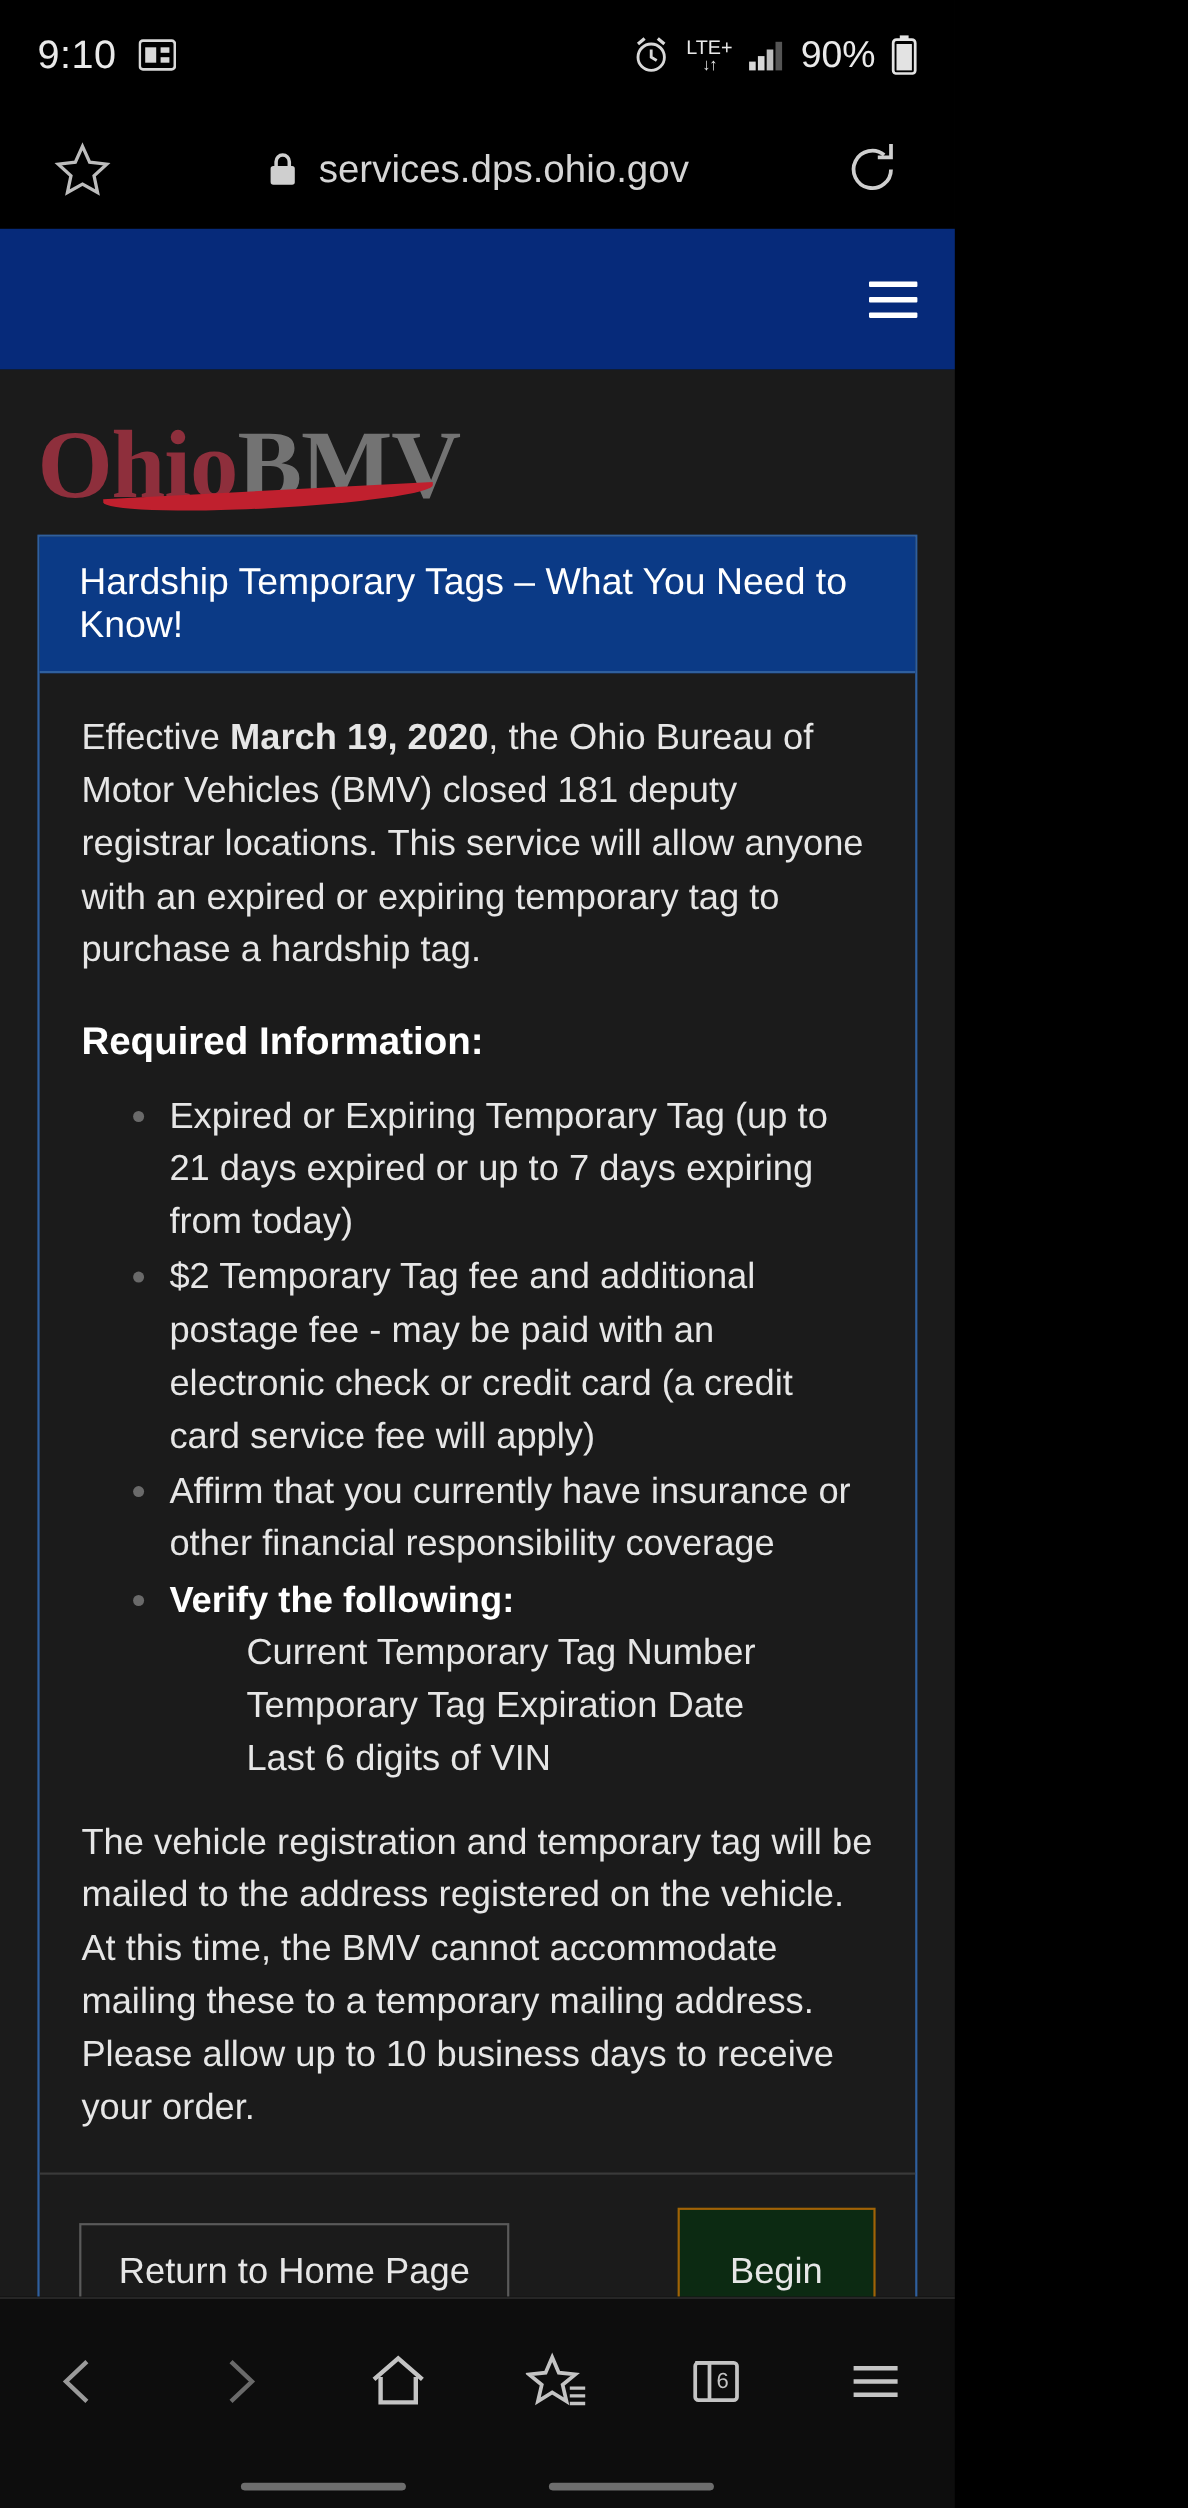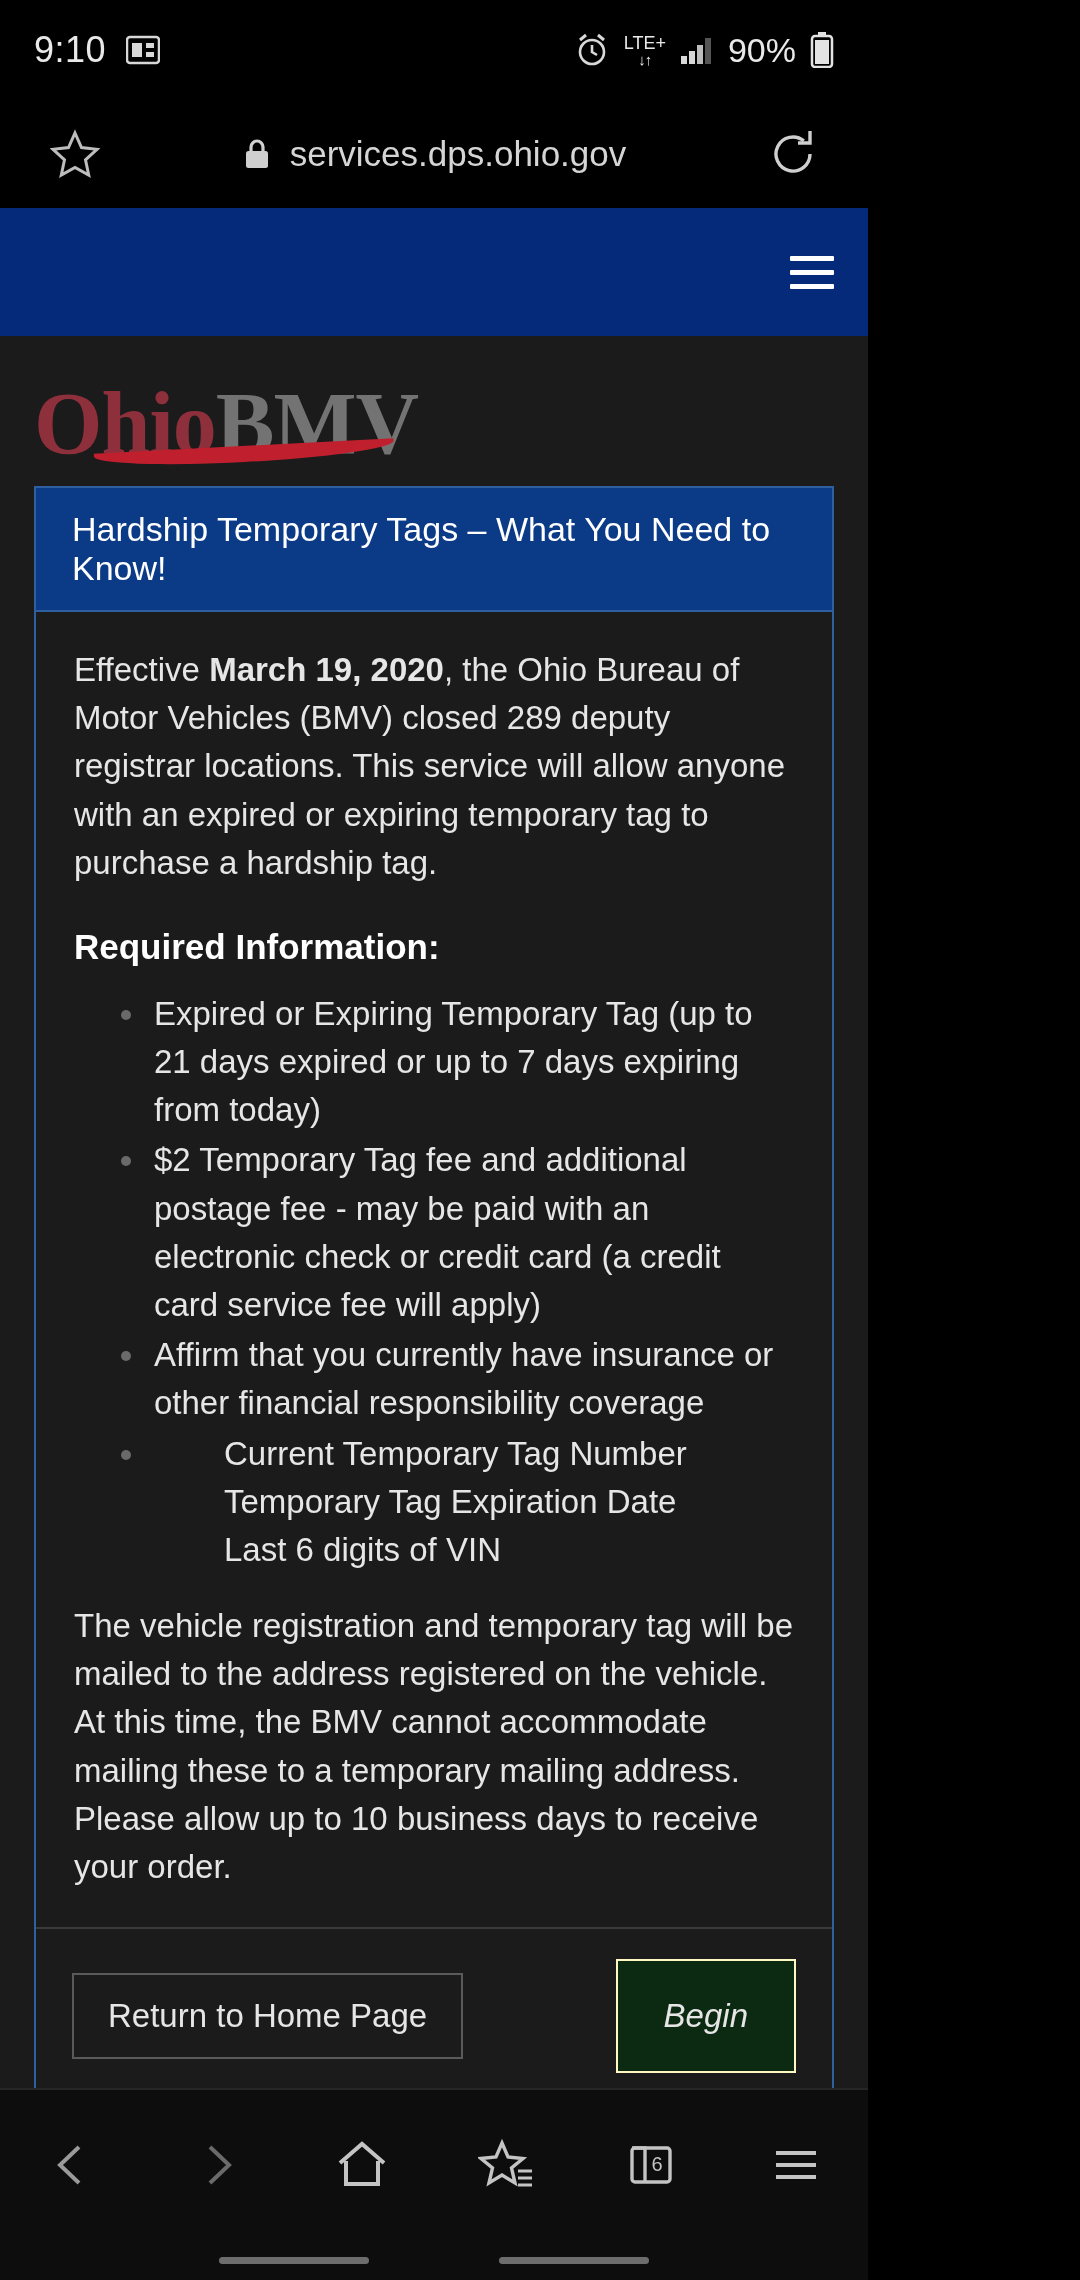--- a/index.html
+++ b/index.html
@@ -171,25 +171,24 @@
   .btn {
     font-size: 33px;
     padding: 22px 34px;
     background: transparent;
     color: #e6e6e6;
     border: 2px solid #5a5a5a;
     cursor: pointer;
     font-family: "Liberation Sans", sans-serif;
   }
   .btn-begin {
-    border: 2px solid #fef9c3;
+    border: 2px solid #a16207;
     background: #0c2a12;
     color: #e6e6e6;
     padding: 36px 46px;
-    font-style: italic;
   }
 
   
   .bottom-wrap { flex: none; background: #000; }
   .bottom-divider { height: 2px; background: #262626; }
   .bottom-nav {
     height: 150px;
     display: flex;
     align-items: center;
     justify-content: space-around;
@@ -302,30 +301,31 @@
         <span class="ohio">Ohio</span><span class="bmv">BMV</span>
         <div class="logo-swoosh"></div>
       </div>
     </div>
 
     <div class="card">
       <div class="card-head">Hardship Temporary Tags – What You Need to Know!</div>
 
       <div class="card-body">
         <p>
-          <span>Effective </span><b>March 19, 2020</b><span>, the Ohio Bureau of Motor Vehicles (BMV) closed 289 deputy registrar locations. This service will allow anyone with an expired or expiring temporary tag to purchase a hardship tag.</span>
+          <span>Effective </span><b>March 19, 2020</b><span>, the Ohio Bureau of Motor Vehicles (BMV) closed 181 deputy registrar locations. This service will allow anyone with an expired or expiring temporary tag to purchase a hardship tag.</span>
         </p>
 
         <h3 class="req">Required Information:</h3>
 
         <ul class="req-list">
           <li><span class="txt">Expired or Expiring Temporary Tag (up to 21 days expired or up to 7 days expiring from today)</span></li>
           <li><span class="txt">$2 Temporary Tag fee and additional postage fee - may be paid with an electronic check or credit card (a credit card service fee will apply)</span></li>
           <li><span class="txt">Affirm that you currently have insurance or other financial responsibility coverage</span></li>
           <li>
+            <span class="bold">Verify the following:</span>
             <ul class="sub-list">
               <li>Current Temporary Tag Number</li>
               <li>Temporary Tag Expiration Date</li>
               <li>Last 6 digits of VIN</li>
             </ul>
           </li>
         </ul>
 
         <p>The vehicle registration and temporary tag will be mailed to the address registered on the vehicle. At this time, the BMV cannot accommodate mailing these to a temporary mailing address. Please allow up to 10 business days to receive your order.</p>
       </div>

